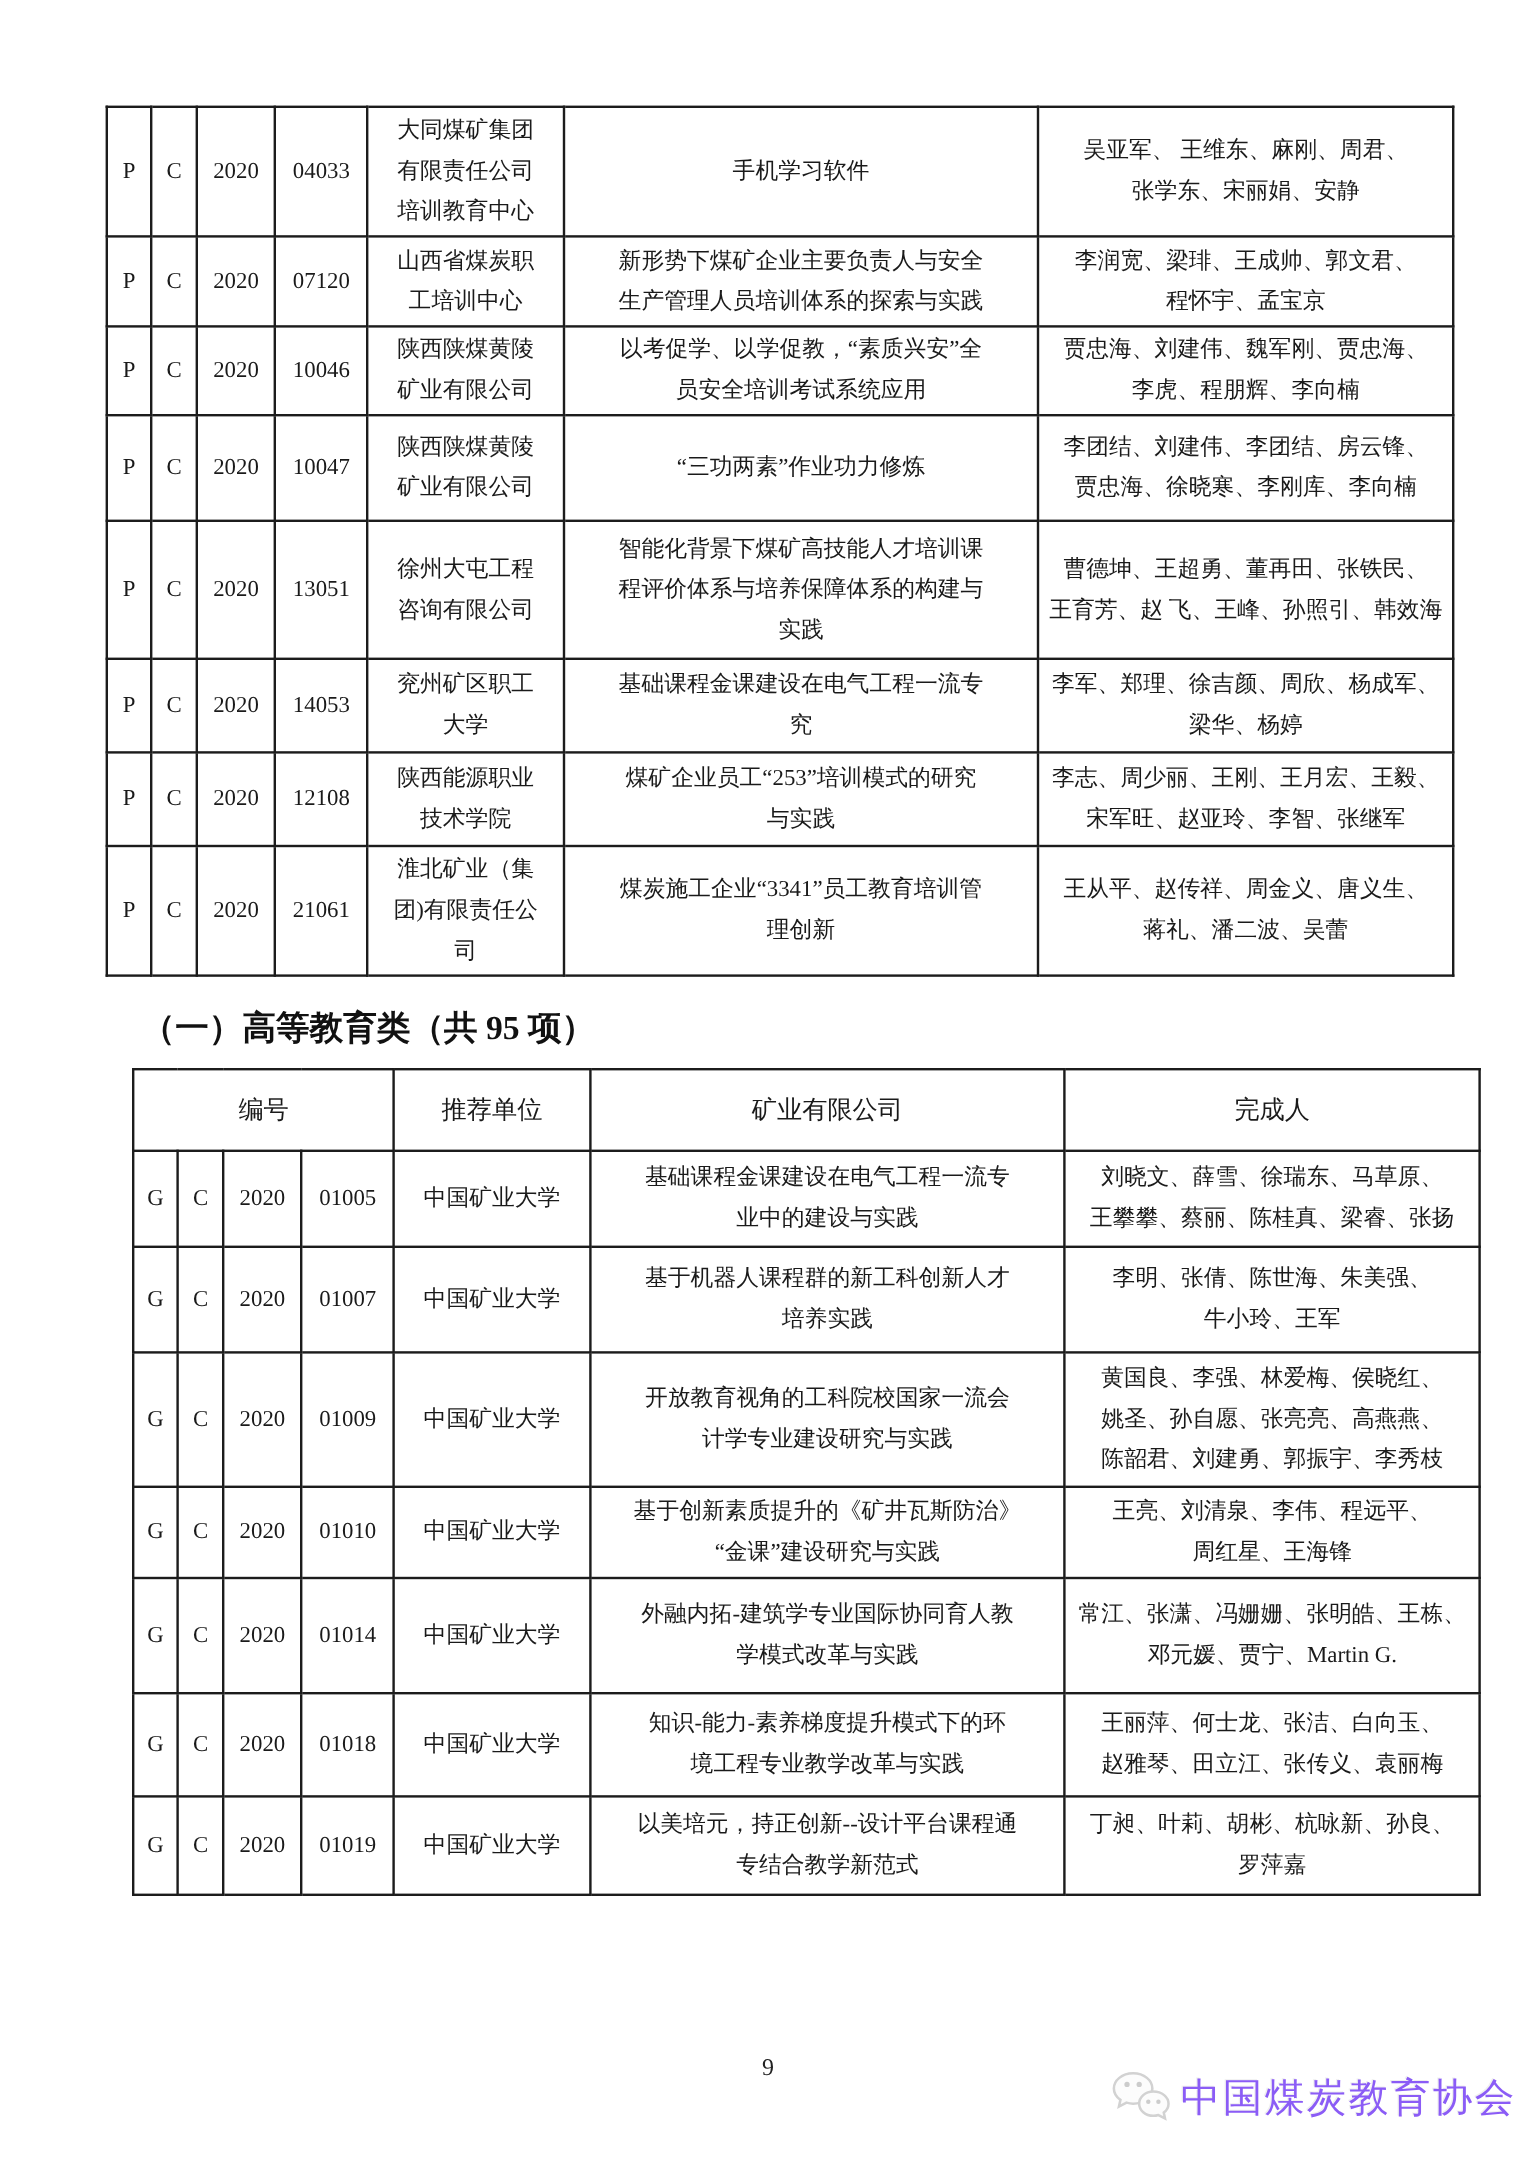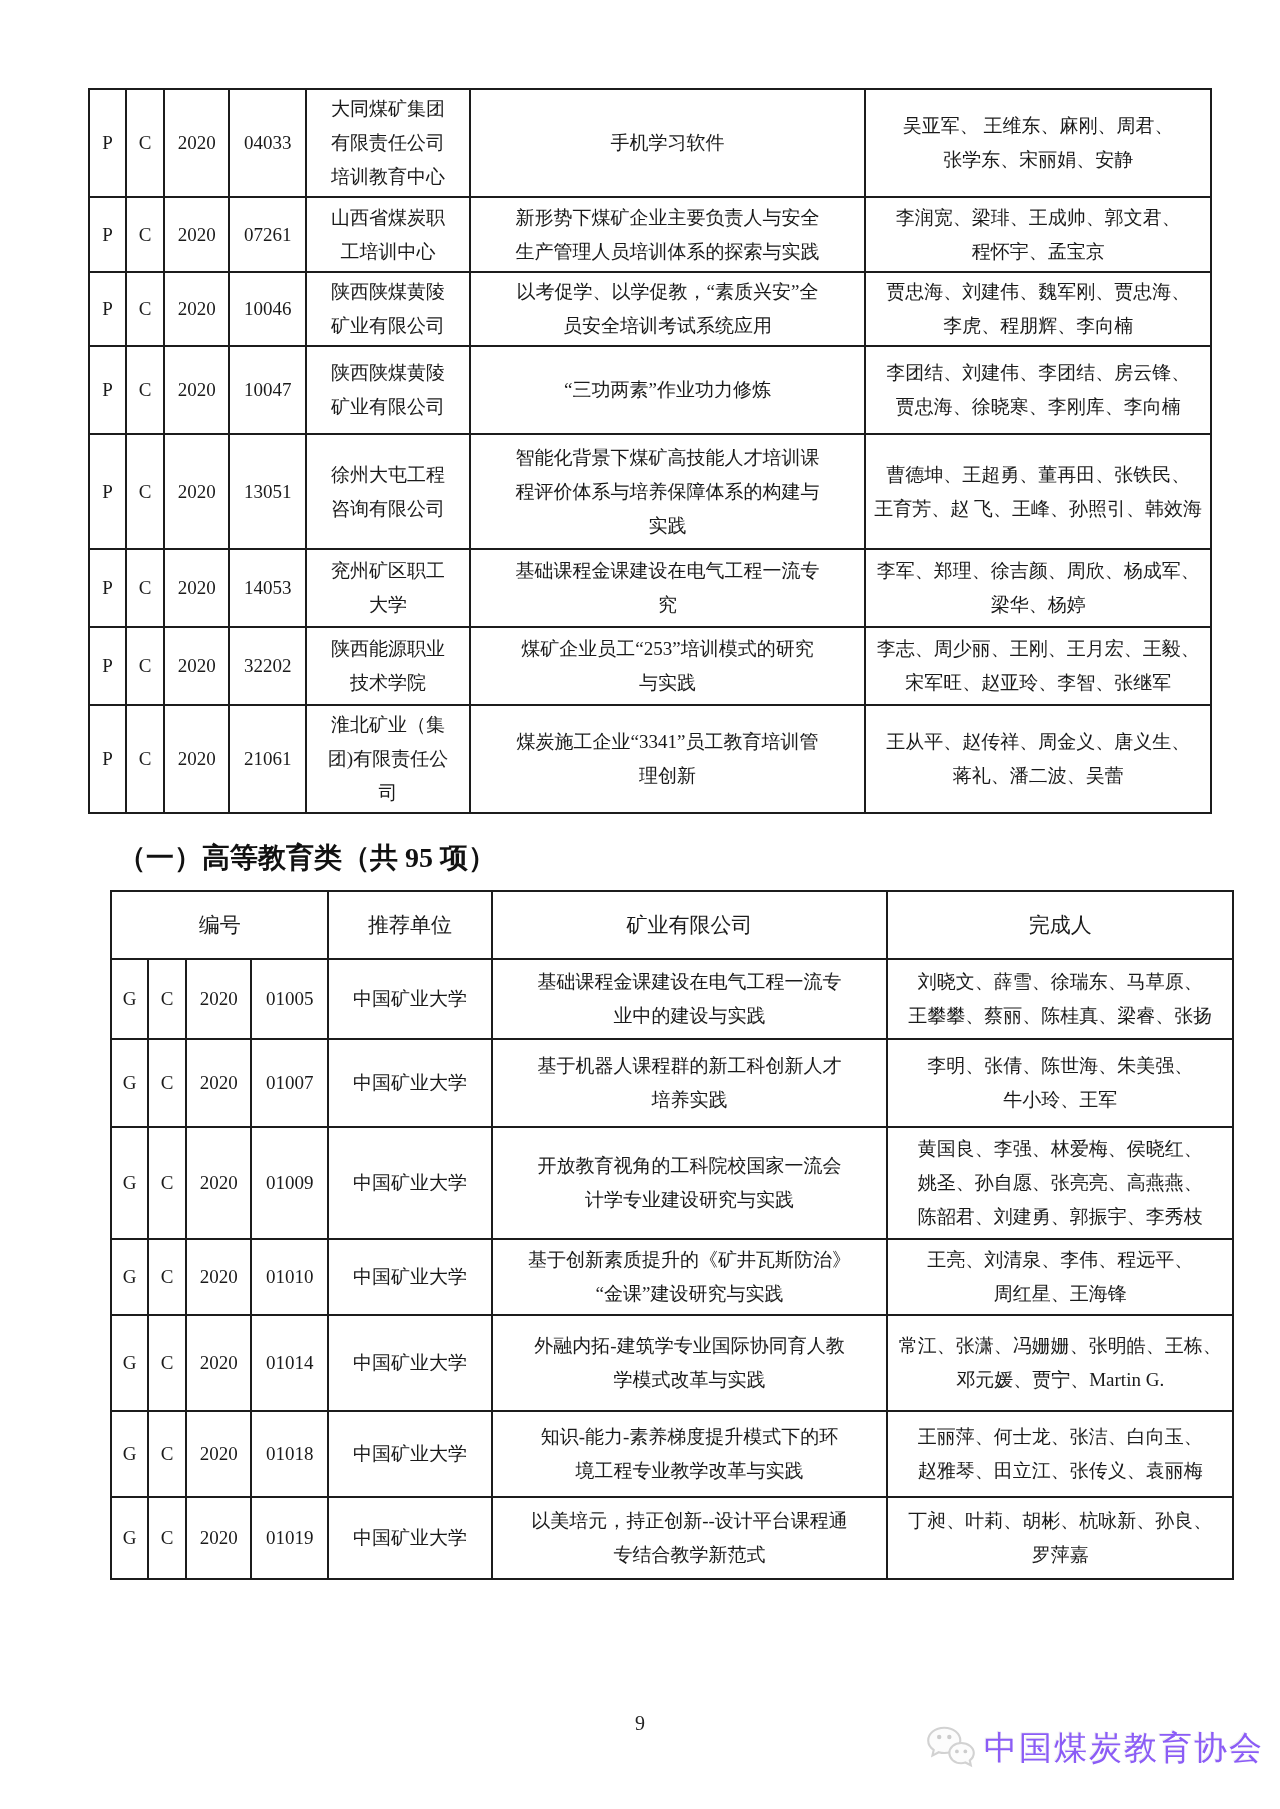--- a/index.html
+++ b/index.html
@@ -109,21 +109,21 @@
 有限责任公司
 培训教育中心</td>
         <td class="c-title">手机学习软件</td>
         <td class="c-people">吴亚军、 王维东、麻刚、周君、
 张学东、宋丽娟、安静</td>
       </tr>
       <tr style="height:75px">
         <td>P</td>
         <td>C</td>
         <td>2020</td>
-        <td>07261</td>
+        <td>07120</td>
         <td class="c-org">山西省煤炭职
 工培训中心</td>
         <td class="c-title">新形势下煤矿企业主要负责人与安全
 生产管理人员培训体系的探索与实践</td>
         <td class="c-people">李润宽、梁琲、王成帅、郭文君、
 程怀宇、孟宝京</td>
       </tr>
       <tr style="height:68px">
         <td>P</td>
         <td>C</td>
@@ -169,21 +169,21 @@
 大学</td>
         <td class="c-title">基础课程金课建设在电气工程一流专
 究</td>
         <td class="c-people">李军、郑理、徐吉颜、周欣、杨成军、
 梁华、杨婷</td>
       </tr>
       <tr style="height:78px">
         <td>P</td>
         <td>C</td>
         <td>2020</td>
-        <td>32202</td>
+        <td>12108</td>
         <td class="c-org">陕西能源职业
 技术学院</td>
         <td class="c-title">煤矿企业员工“253”培训模式的研究
 与实践</td>
         <td class="c-people">李志、周少丽、王刚、王月宏、王毅、
 宋军旺、赵亚玲、李智、张继军</td>
       </tr>
       <tr style="height:100px">
         <td>P</td>
         <td>C</td>

